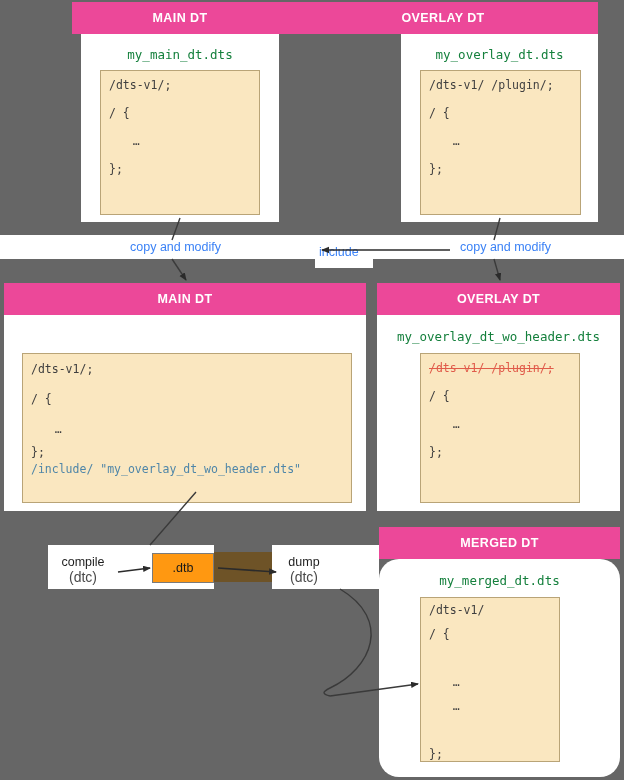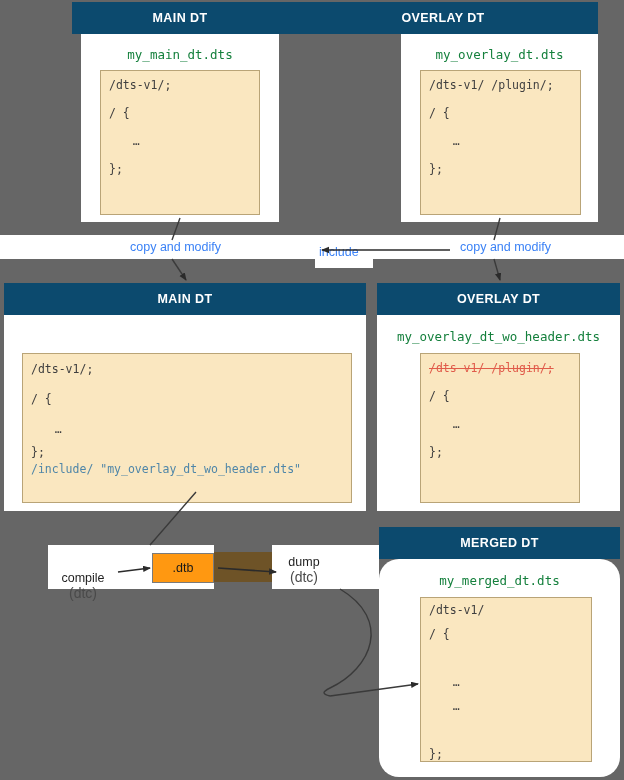--- a/index.html
+++ b/index.html
@@ -8,21 +8,21 @@
     background:#666666;
     font-family:"Liberation Sans", sans-serif;
     position:relative;
     overflow:hidden;
   }
   .stage{position:absolute;left:0;top:0;width:624px;height:780px;}
 
   
   .panel-header{
     position:absolute;
-    background:#0c4a6e;
+    background:#ec4899;
     color:#ffffff;
     font-size:12.5px;
     font-weight:bold;
     letter-spacing:.4px;
     display:flex;align-items:center;justify-content:center;
   }
   .panel-body{
     position:absolute;
     background:#ffffff;
   }
@@ -171,40 +171,40 @@
       <div class="ln">/ {</div>
       <div class="ln dots">   …</div>
       <div class="ln">};</div>
     </div>
   </div>
 
   <div class="cd-strip" style="left:48px;top:545px;width:166px;height:44px;"></div>
   <div class="cd-strip" style="left:272px;top:545px;width:107px;height:44px;"></div>
   <div class="brown-bar" style="left:214px;top:552px;width:58px;height:30px;"></div>
 
-  <div class="cd-label" style="left:52px;top:555px;width:62px;margin-top:16px;">
+  <div class="cd-label" style="left:52px;top:555px;width:62px;">
     <div>compile</div>
     <div class="sub">(dtc)</div>
   </div>
 
   <div class="dtb-box" style="left:152px;top:553px;width:62px;height:30px;">
     <span>.dtb</span>
   </div>
 
   <div class="cd-label" style="left:277px;top:555px;width:54px;">
     <div>dump</div>
     <div class="sub">(dtc)</div>
   </div>
 
   <div class="panel-header" style="left:379px;top:527px;width:241px;height:32px;">
     <span>MERGED DT</span>
   </div>
   <div class="panel-body" style="left:379px;top:559px;width:241px;height:218px;border-radius:20px;">
     <div class="file-name" style="top:14px;">my_merged_dt.dts</div>
-    <div class="code-box" style="left:41px;top:38px;width:172px;height:165px;line-height:24px;">
+    <div class="code-box" style="left:41px;top:38px;width:140px;height:165px;line-height:24px;">
       <div class="ln">/dts-v1/</div>
       <div class="ln">/ {</div>
       <div class="ln">&nbsp;</div>
       <div class="ln dots">   …</div>
       <div class="ln dots">   …</div>
       <div class="ln">&nbsp;</div>
       <div class="ln">};</div>
     </div>
   </div>
 

